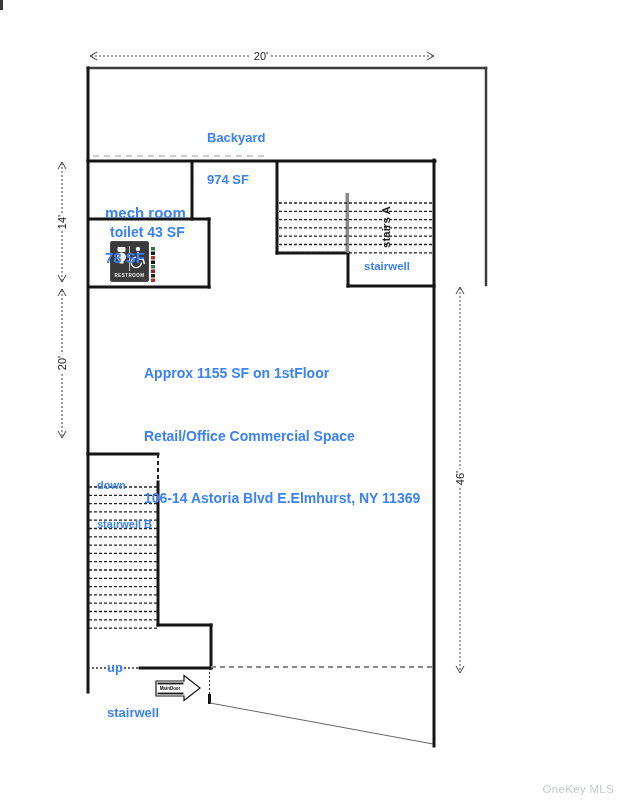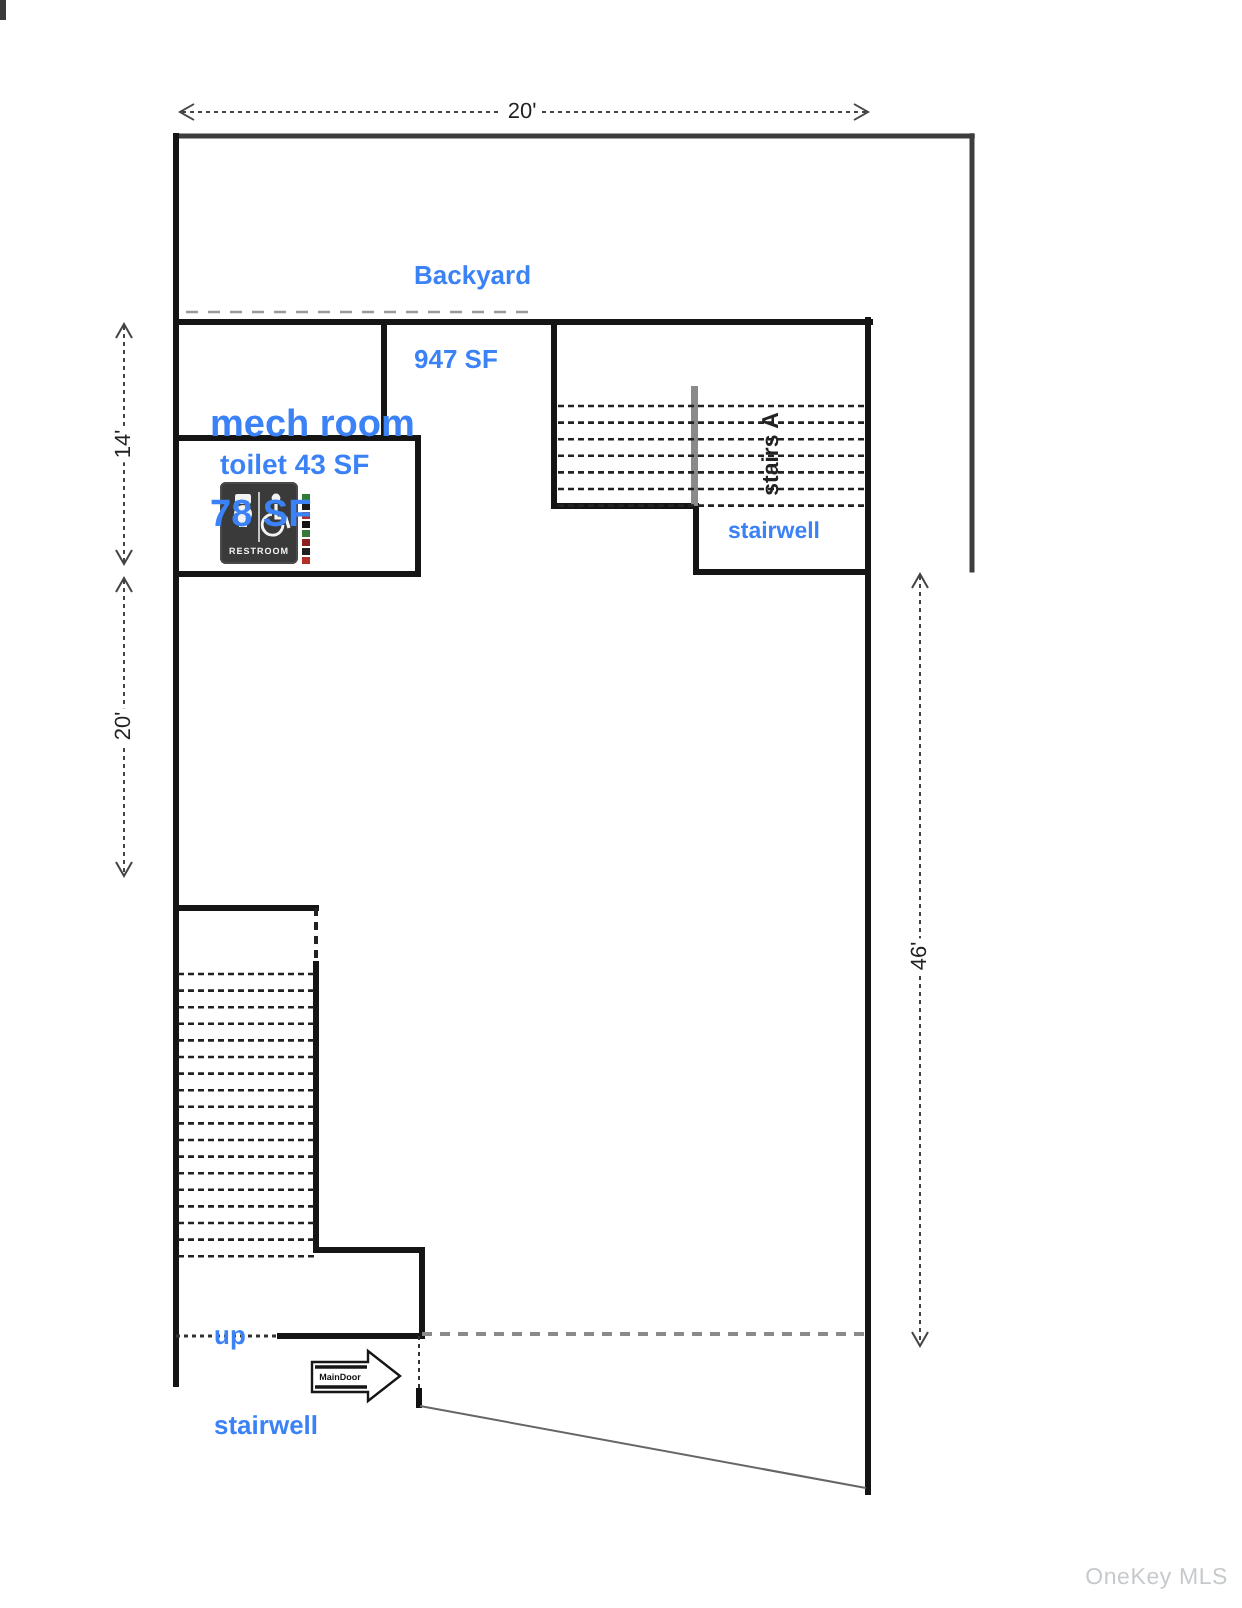--- a/index.html
+++ b/index.html
@@ -3,21 +3,21 @@
 <meta charset="utf-8">
 <style>
   html,body{margin:0;padding:0;background:#ffffff;}
   .canvas{
     position:relative;width:621px;height:804px;background:#ffffff;overflow:hidden;
     font-family:"Liberation Sans", sans-serif;color:#1a1a1a;
   }
   .layer{position:absolute;left:0;top:0;}
   .lbl{position:absolute;font-weight:bold;color:#3b82f6;white-space:pre;line-height:1.08;}
   .lbl-backyard{left:207px;top:103px;font-size:13px;line-height:14px;}
-  .lbl-mech{left:105px;top:175px;font-size:19px;line-height:15px;}
+  .lbl-mech{left:105px;top:175px;font-size:15px;line-height:15px;}
   .lbl-toilet{left:110px;top:225px;font-size:14px;text-align:center;}
   .lbl-summary{left:144px;top:336px;font-size:14px;}
   .lbl-summary div{margin-bottom:17px;}
   .lbl-stairwellB{left:97px;top:453px;font-size:11px;line-height:13px;}
   .lbl-upstair{left:107px;top:630px;font-size:13px;line-height:15px;}
   .lbl-stairwellA{left:352px;top:260px;width:70px;text-align:center;font-size:11.5px;}
   .vlabel{
     position:absolute;font-size:11px;font-weight:normal;color:#222;background:#fff;
     padding:0 2px;transform:translate(-50%,-50%) rotate(-90deg);white-space:nowrap;
   }
@@ -168,35 +168,44 @@
         <circle cx="28" cy="8" r="2.2" fill="#f2f2f2" stroke="none"></circle>
         <path d="M28,11 V18 H33 L34.5,23"></path>
         <path d="M31.5,21.5 A5.2,5.2 0 1 1 26,16.2" stroke-width="1.4"></path>
       </g>
     </svg>
     <div class="sign-text">RESTROOM</div>
   </div>
 
   <div class="lbl lbl-backyard">
     <div>Backyard</div>
-    <div>947 SF</div>
+    <div>974 SF</div>
   </div>
 
   <div class="lbl lbl-mech">
     <div>mech room</div>
     <div>78 SF</div>
   </div>
 
   <div class="lbl lbl-toilet">toilet 43 SF</div>
 
   <div class="lbl lbl-stairwellA">stairwell</div>
 
   <div class="vlabel bold" style="left:386px;top:227px;background:transparent;">stairs A</div>
 
-
+  <div class="lbl lbl-summary">
+    <div>Approx 1155 SF on 1stFloor</div>
+    <div>Retail/Office Commercial Space</div>
+    <div>106-14 Astoria Blvd E.Elmhurst, NY 11369</div>
+  </div>
+
+  <div class="lbl lbl-stairwellB">
+    <div>down</div>
+    <div>stairwell B</div>
+  </div>
 
   <div class="lbl lbl-upstair">
     <div>up</div>
     <div>stairwell</div>
   </div>
 
   <div class="door-label">MainDoor</div>
 
   <div class="hdimlabel" style="left:261px;top:56px;">20'</div>
   <div class="vlabel" style="left:62px;top:222px;">14'</div>

